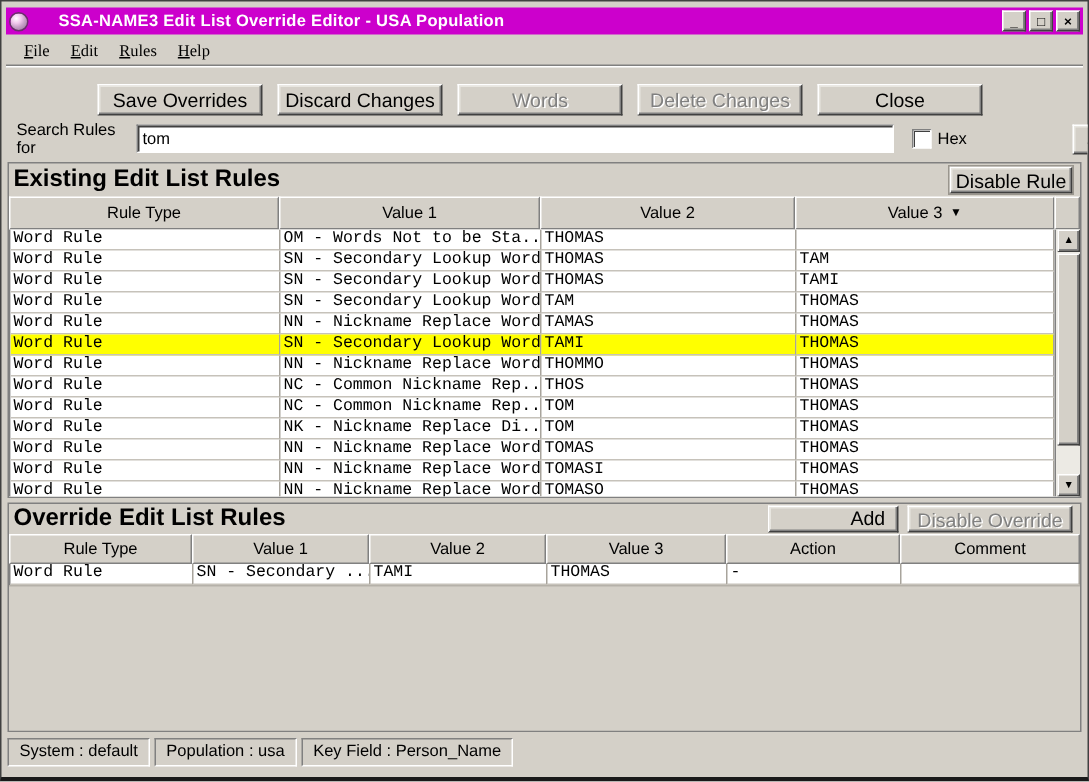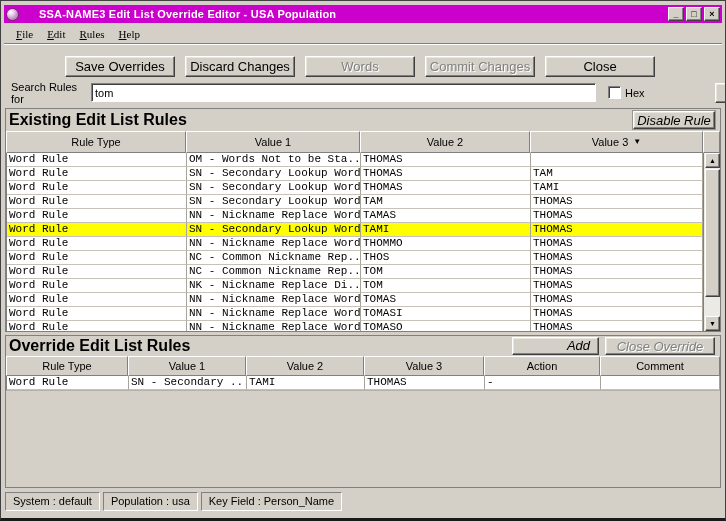--- a/index.html
+++ b/index.html
@@ -80,21 +80,21 @@
   }
   .hex-group .lbl{margin-left:4px;}
   .search-btn{width:60px;height:20px;margin-left:10px;flex:none;}
 
   
   .section{margin:0 2px;border:1px solid #808080;background:#D4D0C8;}
   .section.existing{margin-top:4px;height:224px;}
   .section.override{margin-top:3px;height:153px;}
   .section-header{display:flex;align-items:center;padding:1px 3px;}
   .section-title{font-weight:bold;font-size:16px;flex:1;}
-  .section-header .btn{height:18px;font-style:italic;}
+  .section-header .btn{height:18px;}
   .disable-btn{width:82px;outline:1px solid #9a968e;outline-offset:0px;margin:1px 2px;}
   .add-btn{width:87px;margin-right:6px;padding-left:46px;}
   .delete-btn{width:110px;margin-right:2px;}
 
   
   .ex-thead{display:grid;grid-template-columns:180px 174px 170px 1fr 17px;height:22px;}
   .th{
     background:#D4D0C8;border:1px solid;border-color:#fff #808080 #808080 #fff;
     display:flex;align-items:center;justify-content:center;font-size:11px;gap:5px;
   }
@@ -159,21 +159,21 @@
     <span class="menu-item"><span class="accel">E</span><span>dit</span></span>
     <span class="menu-item"><span class="accel">R</span><span>ules</span></span>
     <span class="menu-item"><span class="accel">H</span><span>elp</span></span>
   </div>
   <div class="menubar-sep"></div>
 
   <div class="toolbar">
     <button class="btn">Save Overrides</button>
     <button class="btn">Discard Changes</button>
     <button class="btn disabled">Words</button>
-    <button class="btn disabled">Commit Changes</button>
+    <button class="btn disabled">Delete Changes</button>
     <button class="btn">Close</button>
   </div>
 
   <div class="searchrow">
     <span class="lbl">Search Rules for</span>
     <input class="search-input" type="text" value="tom" style="">
     <span class="hex-group">
       <span class="checkbox"></span>
       <span class="lbl">Hex</span>
     </span>
@@ -294,21 +294,21 @@
         <div class="scroll-thumb"></div>
         <button class="scroll-btn scroll-down">▼</button>
       </div>
     </div>
   </div>
 
   <div class="section override">
     <div class="section-header">
       <span class="section-title">Override Edit List Rules</span>
       <button class="btn add-btn">Add Override</button>
-      <button class="btn disabled delete-btn">Close Override</button>
+      <button class="btn disabled delete-btn">Disable Override</button>
     </div>
     <div class="ov-thead">
       <div class="th">Rule Type</div>
       <div class="th">Value 1</div>
       <div class="th">Value 2</div>
       <div class="th">Value 3</div>
       <div class="th">Action</div>
       <div class="th">Comment</div>
     </div>
     <div class="ov-rows">

